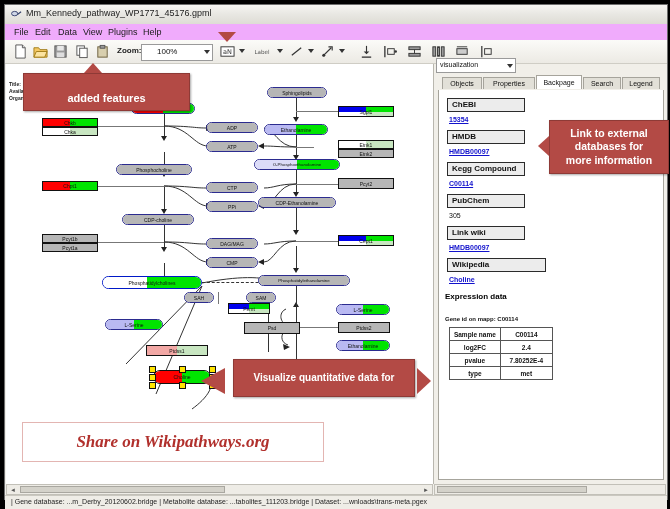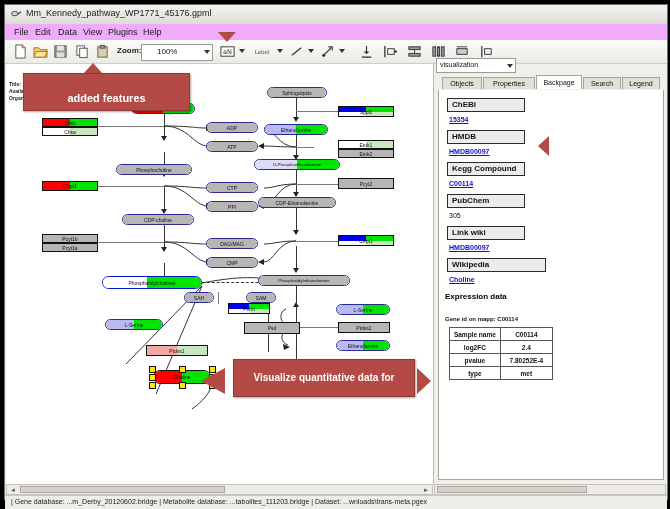--- a/index.html
+++ b/index.html
@@ -537,24 +537,34 @@
   <div class="ptr-d" style="left:213px;top:27px"></div>
 
   <div class="callout" style="left:18px;top:68px;width:165px;height:36px;font-size:11px">
     <span>
       <br>
       <b>added features</b>
     </span>
   </div>
   <div class="ptr-u" style="left:79px;top:58px"></div>
 
+  <div class="callout" style="left:544px;top:115px;width:118px;height:52px;font-size:10.5px">
+    <span>
+      <b>Link  to external</b><br>
+      <b>databases  for</b><br>
+      <b>more information</b>
+    </span>
+  </div>
   <div class="ptr-l" style="left:533px;top:131px"></div>
 
   <div class="callout" style="left:228px;top:354px;width:180px;height:36px;font-size:10px">
     <span>
       <b>Visualize quantitative data  for</b><br>
     </span>
   </div>
   <div class="ptr-l" style="left:196px;top:363px;border-right-width:24px;border-top-width:13px;border-bottom-width:13px"></div>
   <div class="ptr-l" style="left:412px;top:363px;border-right-width:0;border-left:14px solid #b34a45;border-top-width:13px;border-bottom-width:13px"></div>
 
+  <div class="sharebox" style="left:17px;top:417px;width:300px;height:38px">
+    <span>Share on Wikipathways.org</span>
+  </div>
 
 </div>
 
 </body></html>

